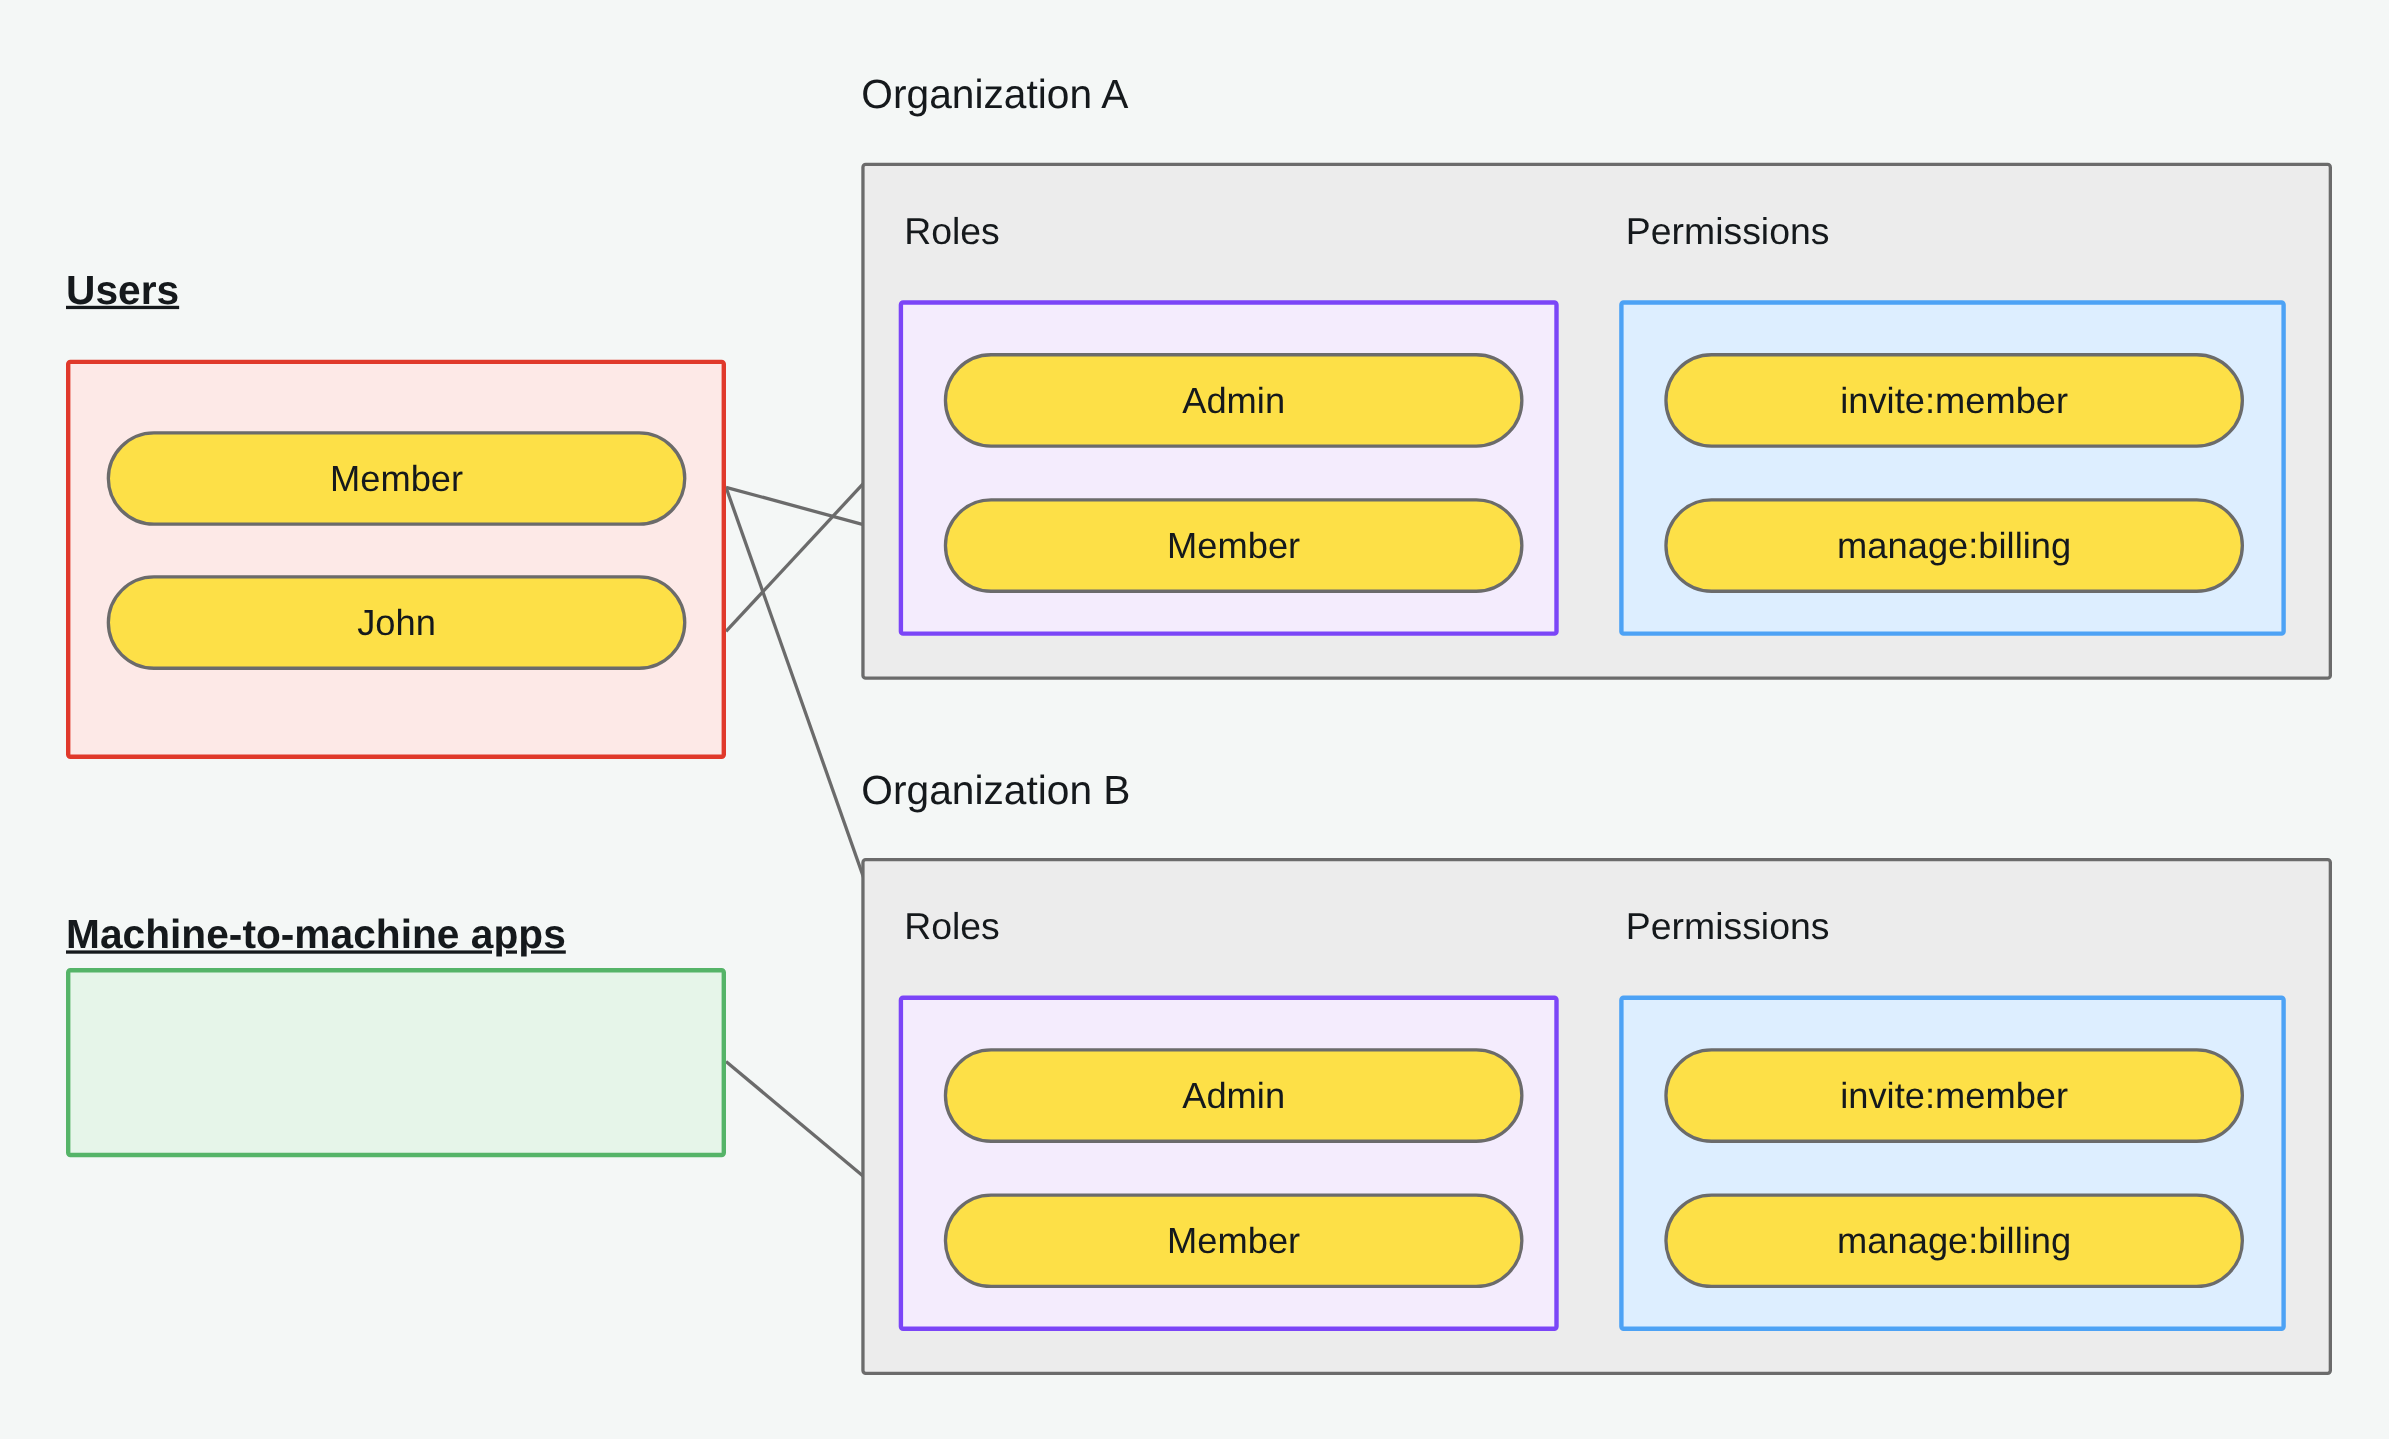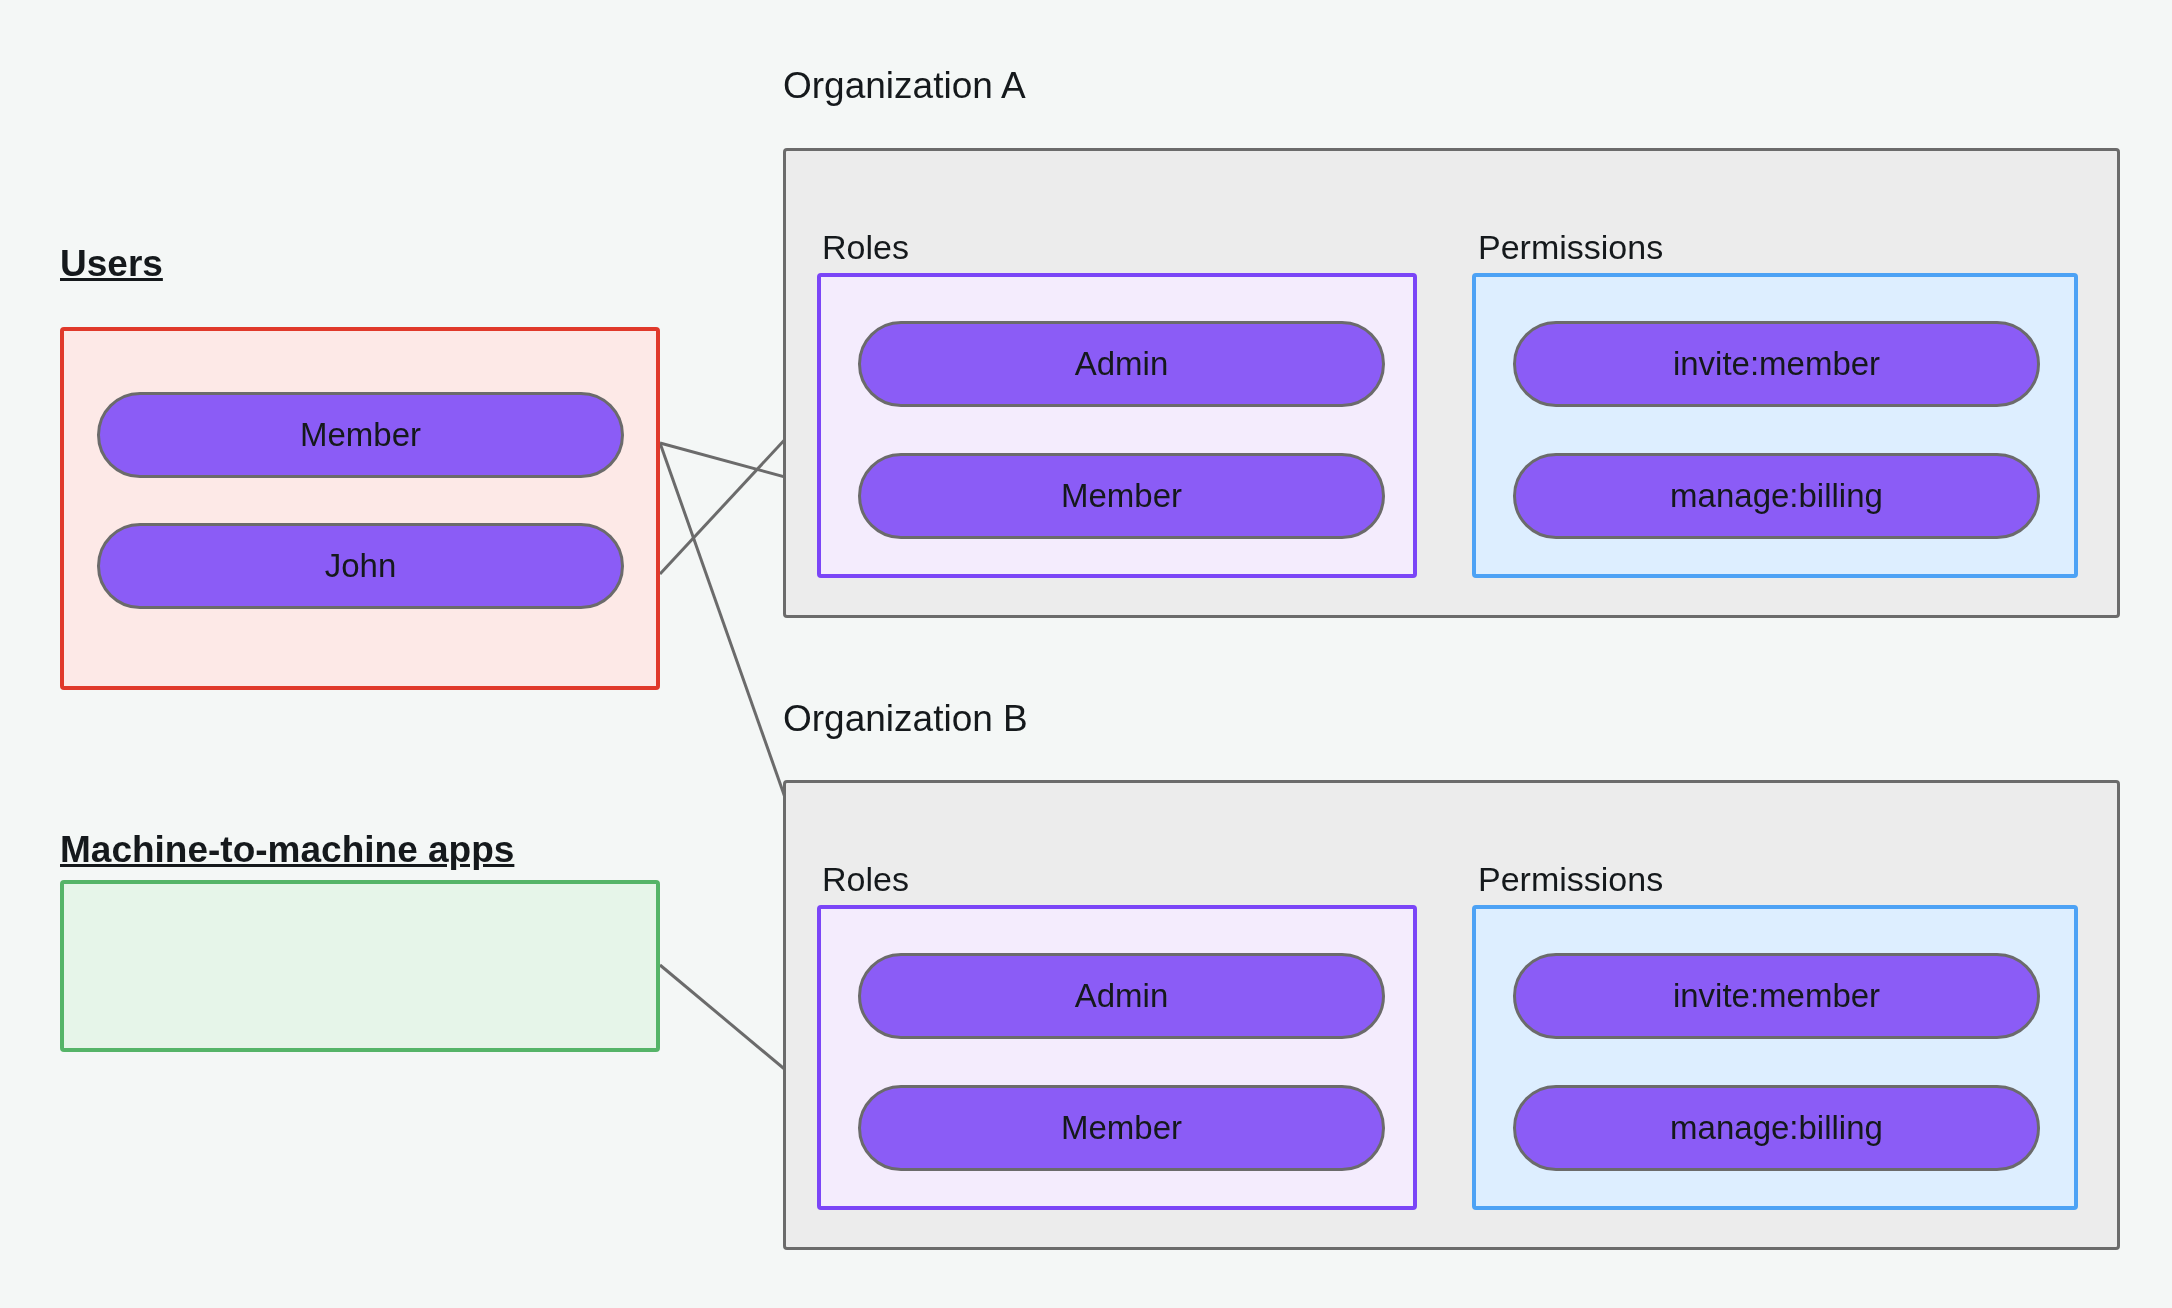--- a/index.html
+++ b/index.html
@@ -31,39 +31,38 @@
   
   .frame{border-width:4px;border-style:solid;border-radius:4px;z-index:2;}
   .frame-users{background:#fde9e7;border-color:#e0392b;}
   .frame-m2m{background:#e6f5e9;border-color:#55b468;}
   .frame-org{background:#ececec;border-color:#6b6b6b;border-width:3px;}
   .frame-roles{background:#f4ecfd;border-color:#7b45f7;}
   .frame-perms{background:#ddeeff;border-color:#4da2f5;}
 
   
   .pill{
-    background:#8b5cf6;
+    background:#fde047;
     border:3px solid #6b6b6b;
     border-radius:999px;
     display:flex;
     align-items:center;
     justify-content:center;
     font-size:33px;
     color:#15191c;
     z-index:4;
     white-space:nowrap;
   }
 
   
   .sublabel{
     font-size:34px;
     color:#15191c;
     z-index:3;
     white-space:nowrap;
-    margin-top:36px;
   }
 
   .edge-line{stroke:#6b6b6b;stroke-width:3;fill:none;}
   .edge-dot{fill:#6b6b6b;}
 </style>
 </head>
 <body>
 
 <div id="stage">
 

